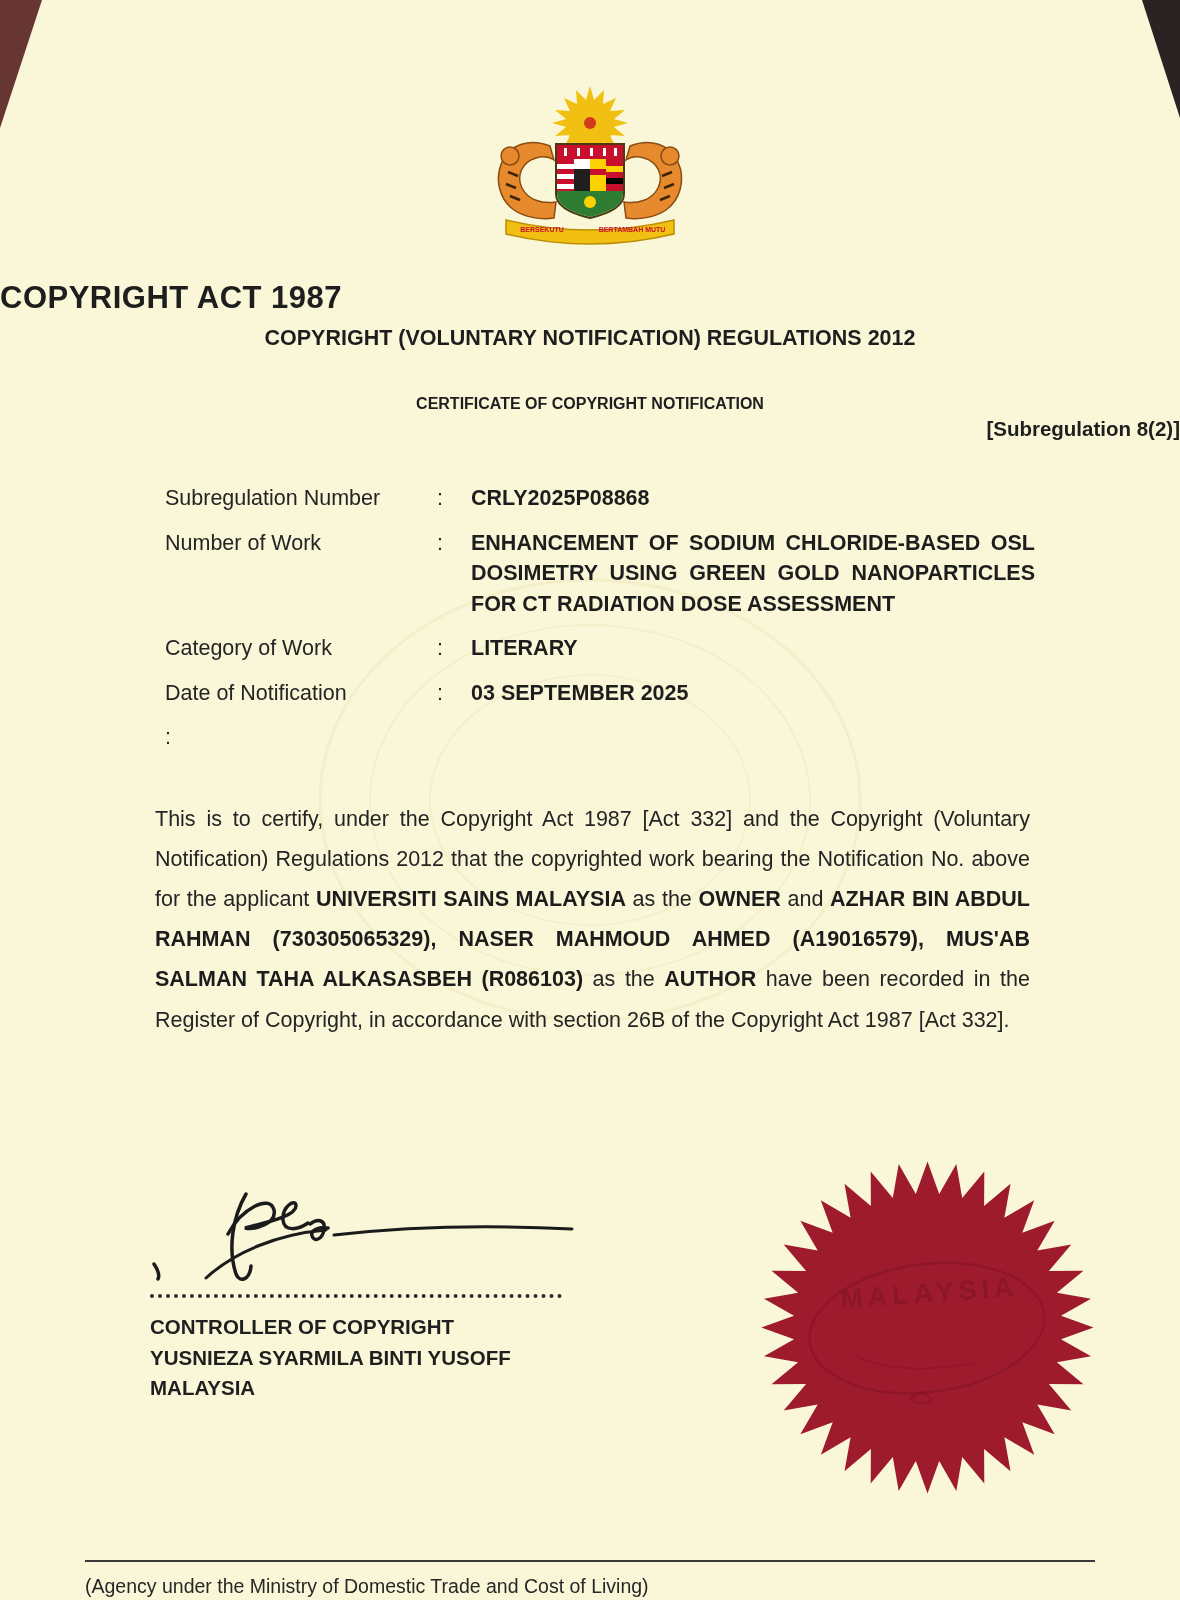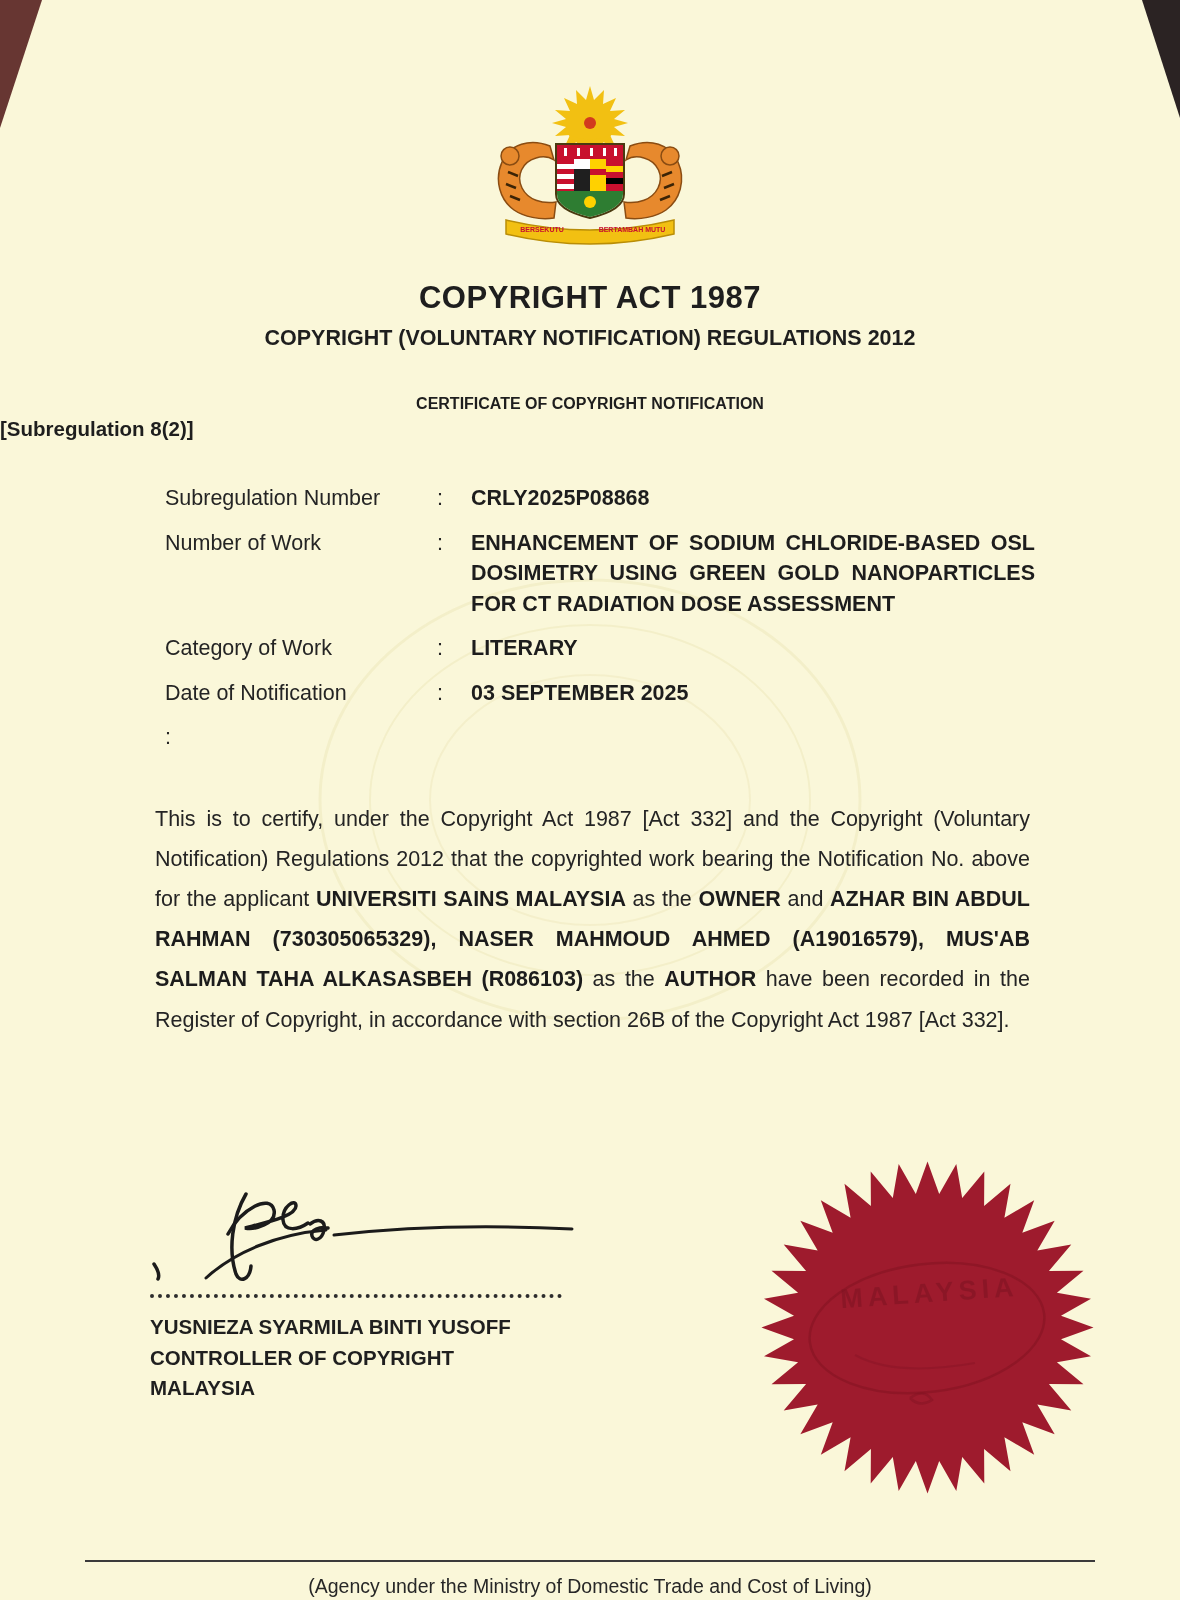--- a/index.html
+++ b/index.html
@@ -17,25 +17,25 @@
   .content{position:relative;z-index:1;}
 
   
   .corner-tl{position:absolute;top:0;left:0;width:0;height:0;
     border-top:128px solid #56201f;border-right:42px solid transparent;opacity:.9;z-index:2;}
   .corner-tr{position:absolute;top:0;right:0;width:0;height:0;
     border-top:118px solid #191014;border-left:38px solid transparent;opacity:.92;z-index:2;}
 
   .crest{width:220px;margin:82px auto 0;text-align:center;}
 
-  .act-title{margin:26px 0 0;text-align:center;font-size:31px;font-weight:bold;
+  .act-title{margin:26px 0 0;font-size:31px;font-weight:bold;
     letter-spacing:.5px;color:#1e1e1e;}
   .reg-title{margin:10px 0 8px;text-align:center;font-size:21.5px;font-weight:bold;color:#1e1e1e;}
   .cert-title{margin:44px 0 0;text-align:center;font-size:16px;font-weight:bold;color:#1e1e1e;}
-  .subreg{margin:4px 0 0;text-align:left;font-size:20.5px;font-weight:bold;color:#1e1e1e;}
+  .subreg{margin:4px 0 0;text-align:right;font-size:20.5px;font-weight:bold;color:#1e1e1e;}
 
   .fields{margin:42px 0 0 165px;width:870px;
     display:grid;grid-template-columns:272px 34px 564px;
     row-gap:14px;font-size:21.5px;line-height:1.42;}
   .field-label{font-weight:400;color:#242424;}
   .field-colon{font-weight:400;text-align:left;}
   .field-value{font-weight:bold;color:#1d1d1d;text-align:justify;}
 
   .certify{margin:46px 150px 0 155px;font-size:21.5px;line-height:1.87;
     text-align:justify;color:#242424;}
@@ -45,21 +45,21 @@
   .sig-svg{display:block;}
   .dotline{width:412px;height:0;border-bottom:4px dotted #2d2d2d;margin-top:2px;}
   .sig-name{margin-top:14px;font-size:20.5px;font-weight:bold;color:#1f1f1f;line-height:1.5;}
 
   .seal{position:absolute;left:760px;top:1078px;z-index:1;}
   .seal-text{font-family:"Liberation Sans",sans-serif;font-size:27px;font-weight:bold;
     letter-spacing:5px;fill:#7d1322;opacity:.55;}
 
   .footer{position:absolute;left:85px;right:85px;top:1478px;
     border-top:2px solid #3a3a3a;padding-top:13px;
-    text-align:center;font-size:19.5px;color:#272727;}
+    text-align:left;font-size:19.5px;color:#272727;}
 </style>
 </head>
 <body>
 
 <div class="page">
 
   <div class="corner-tl"></div>
   <div class="corner-tr"></div>
 
   <svg class="watermark" width="580" height="480" viewBox="0 0 580 480">
@@ -155,22 +155,22 @@
           <path stroke-width="3.5" d="M4 84 C 8 90, 10 95, 8 99"></path>
           <path stroke-width="3.5" d="M96 14 C 82 38, 78 70, 86 94 C 90 104, 100 99, 101 86"></path>
           <path stroke-width="3.5" d="M78 54 C 92 28, 120 14, 124 30 C 127 44, 104 50, 95 48 C 118 42, 146 36, 146 26 C 146 18, 132 26, 133 40 C 134 52, 148 50, 158 43"></path>
           <path stroke-width="3.5" d="M160 44 C 168 38, 176 40, 174 50 C 172 60, 164 62, 162 56 C 160 50, 170 46, 178 48"></path>
           <path stroke-width="3" d="M56 98 C 84 72, 128 54, 176 50"></path>
           <path stroke-width="3" d="M184 55 C 262 46, 344 45, 422 49"></path>
         </g>
       </svg>
       <div class="dotline"></div>
       <div class="sig-name">
+        <div>CONTROLLER OF COPYRIGHT</div>
         <div>YUSNIEZA SYARMILA BINTI YUSOFF</div>
-        <div>CONTROLLER OF COPYRIGHT</div>
         <div>MALAYSIA</div>
       </div>
     </div>
 
     <div class="seal">
       <svg width="335" height="335" viewBox="0 0 335 335">
         <polygon id="seal-star" points="167.5,1.5 179.2,34.0 196.3,4.0 202.2,38.1 224.3,11.5 224.1,46.1 250.5,23.7 244.4,57.7 274.2,40.3 262.3,72.7 294.7,60.8 277.3,90.6 311.3,84.5 288.9,110.9 323.5,110.7 296.9,132.8 331.0,138.7 301.0,155.8 333.5,167.5 301.0,179.2 331.0,196.3 296.9,202.2 323.5,224.3 288.9,224.1 311.3,250.5 277.3,244.4 294.7,274.2 262.3,262.3 274.2,294.7 244.4,277.3 250.5,311.3 224.1,288.9 224.3,323.5 202.2,296.9 196.3,331.0 179.2,301.0 167.5,333.5 155.8,301.0 138.7,331.0 132.8,296.9 110.7,323.5 110.9,288.9 84.5,311.3 90.6,277.3 60.8,294.7 72.7,262.3 40.3,274.2 57.7,244.4 23.7,250.5 46.1,224.1 11.5,224.3 38.1,202.2 4.0,196.3 34.0,179.2 1.5,167.5 34.0,155.8 4.0,138.7 38.1,132.8 11.5,110.7 46.1,110.9 23.7,84.5 57.7,90.6 40.3,60.8 72.7,72.7 60.8,40.3 90.6,57.7 84.5,23.7 110.9,46.1 110.7,11.5 132.8,38.1 138.7,4.0 155.8,34.0" fill="#9e1b2d"></polygon>
         <ellipse cx="167" cy="168" rx="118" ry="64" fill="none" stroke="#7c1220" stroke-width="2.5" opacity="0.45" transform="rotate(-7 167 168)"></ellipse>
         <text x="170" y="142" text-anchor="middle" class="seal-text" transform="rotate(-4 170 142)">MALAYSIA</text>
         <path d="M150 238 q 14 -10 22 2 q -12 8 -22 -2" fill="none" stroke="#7c1220" stroke-width="2.5" opacity="0.4"></path>

